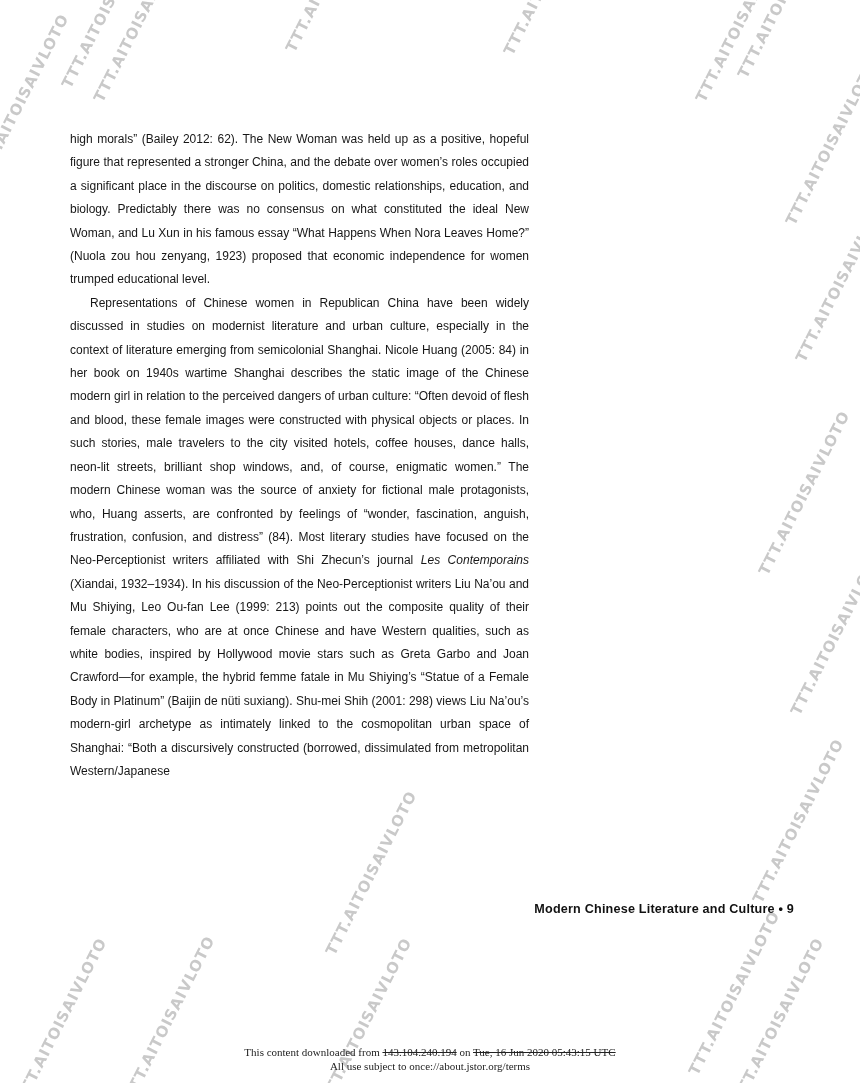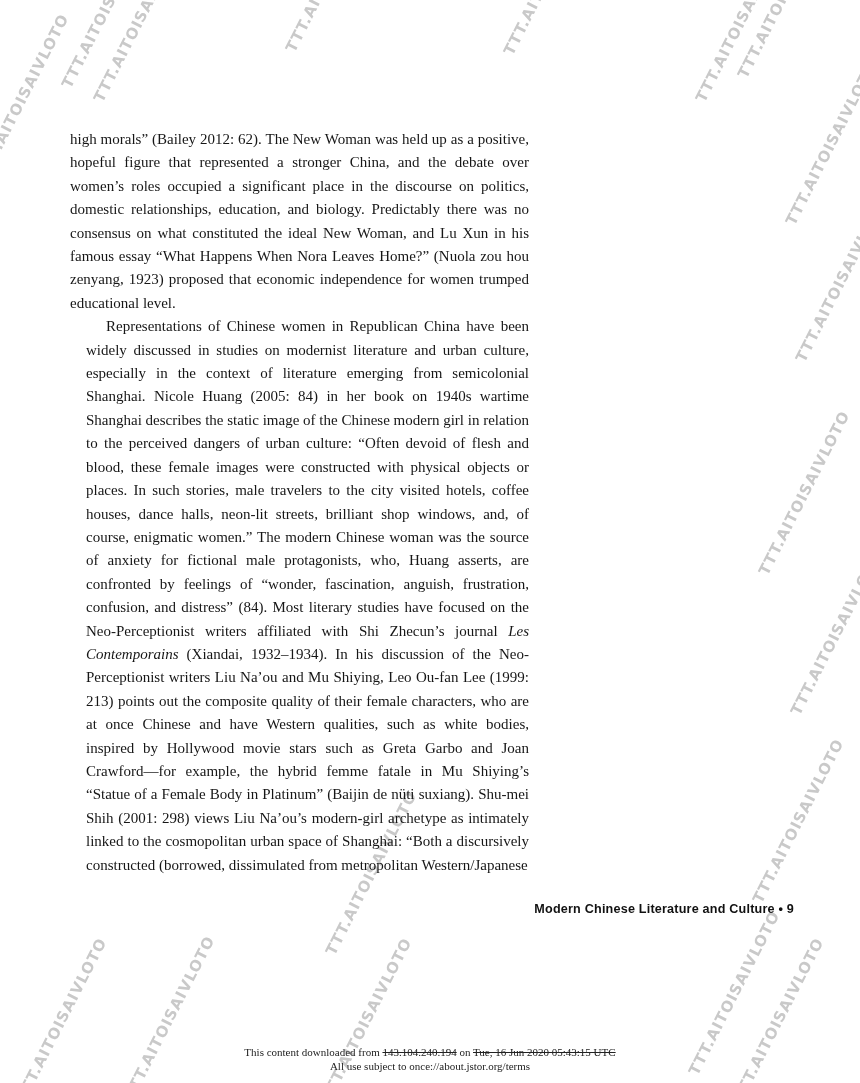--- a/index.html
+++ b/index.html
@@ -24,28 +24,27 @@
     transform-origin: 0 50%;
     transform: rotate(-63deg);
     user-select: none;
     pointer-events: none;
   }
   .body-text {
     position: absolute;
     left: 70px;
     top: 128px;
     width: 459px;
-    font-size: 15px;
+    font-size: 12px;
     line-height: 23.4px;
     color: #161616;
     text-align: justify;
-    font-family: Liberation Serif, serif;
   }
   .para { margin: 0; }
-  .para.indent { text-indent: 20px; margin-left: 16px; }
+  .para.indent { text-indent: 20px; }
   .italic { font-style: italic; }
   .running-foot {
     position: absolute;
     left: 76px;
     top: 902px;
     width: 718px;
     text-align: right;
     font-weight: bold;
     font-size: 12.6px;
     letter-spacing: 0.2px;

